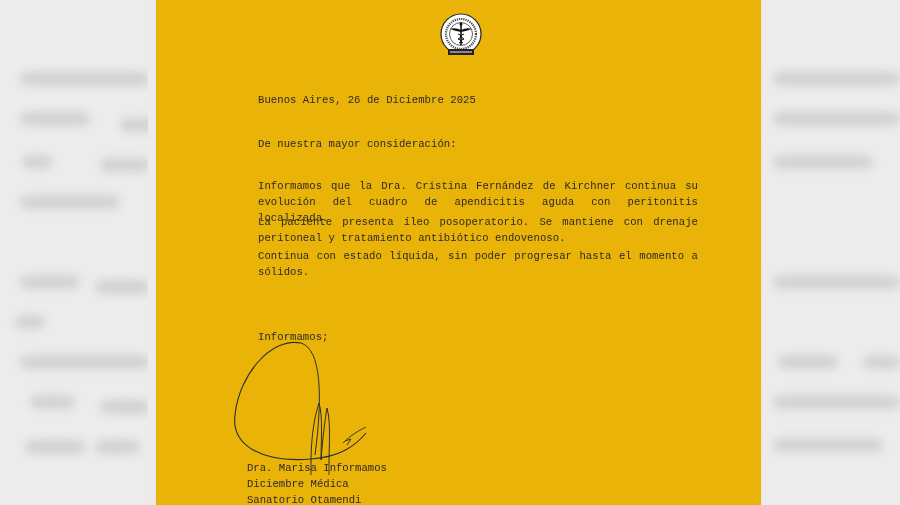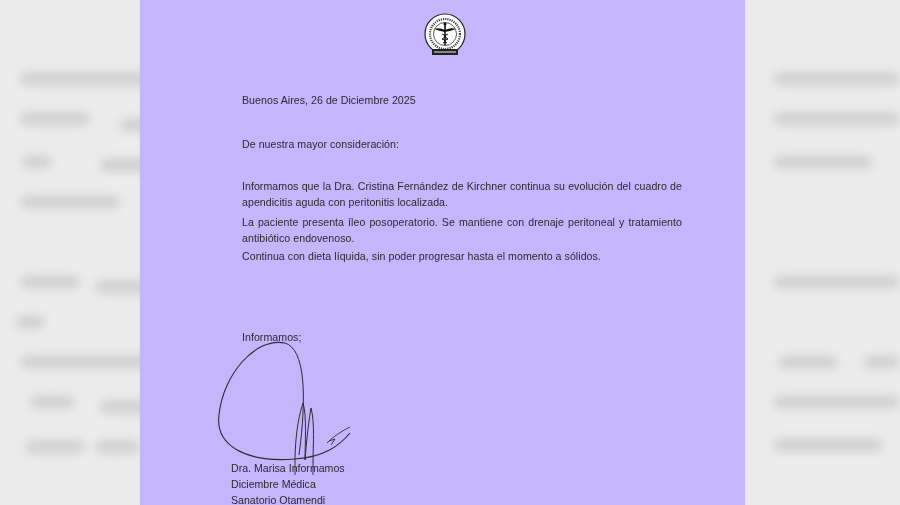--- a/index.html
+++ b/index.html
@@ -11,23 +11,24 @@
     .blur-side {
       position: absolute; top: 0; height: 505px; background: #ececec; overflow: hidden;
     }
     .blur-side.left { left: 0; width: 148px; }
     .blur-side.right { left: 753px; width: 147px; }
     .blur-line {
       position: absolute; height: 14px; background: #c9c9c9; border-radius: 8px;
       filter: blur(5px); opacity: 0.75;
     }
     .page {
-      position: absolute; left: 140px; top: 0; width: 605px; height: 505px;
-      background: #c4b5fd; overflow: hidden;
+      position: absolute; left: 156px; top: 0; width: 605px; height: 505px;
+      background: #eab308; overflow: hidden;
       box-shadow: 0 0 2px rgba(0,0,0,0.08);
+      font-family: Liberation Mono, monospace;
     }
     .logo {
       position: absolute; left: 282px; top: 12px; width: 46px; height: 48px;
     }
     .text {
       position: absolute; left: 102px; font-size: 10.6px; color: #2b2b2b;
       line-height: 16px; letter-spacing: 0.05px;
     }
     .para { width: 440px; text-align: justify; }
     .sig-block { position: absolute; left: 91px; top: 460px; font-size: 10.6px; color: #2b2b2b; line-height: 16px; }
@@ -77,21 +78,21 @@
     <path d="M26 22 Q20 24 26 27 Q20 29 25 31" fill="none" stroke="#111" stroke-width="1"></path>
     <rect x="10" y="37" width="26" height="6" fill="#222"></rect>
     <rect x="12" y="39" width="22" height="2" fill="#888"></rect>
   </svg>
 
   <div class="text" style="top:92px;">Buenos Aires, 26 de Diciembre 2025</div>
   <div class="text" style="top:136px;">De nuestra mayor consideración:</div>
 
   <div class="text para" style="top:178px;">Informamos que la Dra. Cristina Fernández de Kirchner continua su evolución del cuadro de apendicitis aguda con peritonitis localizada.</div>
   <div class="text para" style="top:214px;">La paciente presenta íleo posoperatorio. Se mantiene con drenaje peritoneal y tratamiento antibiótico endovenoso.</div>
-  <div class="text para" style="top:248px;">Continua con dieta líquida, sin poder progresar hasta el momento a sólidos.</div>
+  <div class="text para" style="top:248px;">Continua con estado líquida, sin poder progresar hasta el momento a sólidos.</div>
 
   <div class="text" style="top:329px;">Informamos;</div>
 
   <svg class="signature" viewBox="0 0 140 140">
     <path d="M70 8 C40 2 8 40 4 80 C0 110 30 128 80 124 C110 122 125 110 135 98" fill="none" stroke="#2d2d2d" stroke-width="1.1"></path>
     <path d="M70 8 C90 14 92 60 84 120" fill="none" stroke="#2d2d2d" stroke-width="1"></path>
     <path d="M80 128 C80 100 84 80 88 68 C92 80 90 110 90 125" fill="none" stroke="#2d2d2d" stroke-width="1"></path>
     <path d="M90 125 C92 100 94 85 96 73 C100 88 98 110 98 128" fill="none" stroke="#2d2d2d" stroke-width="1"></path>
     <path d="M80 128 L80 140 M98 128 L98 140" fill="none" stroke="#2d2d2d" stroke-width="0.9"></path>
     <path d="M112 108 C118 102 125 97 135 92 M114 106 L120 104 L116 110" fill="none" stroke="#2d2d2d" stroke-width="0.9"></path>

